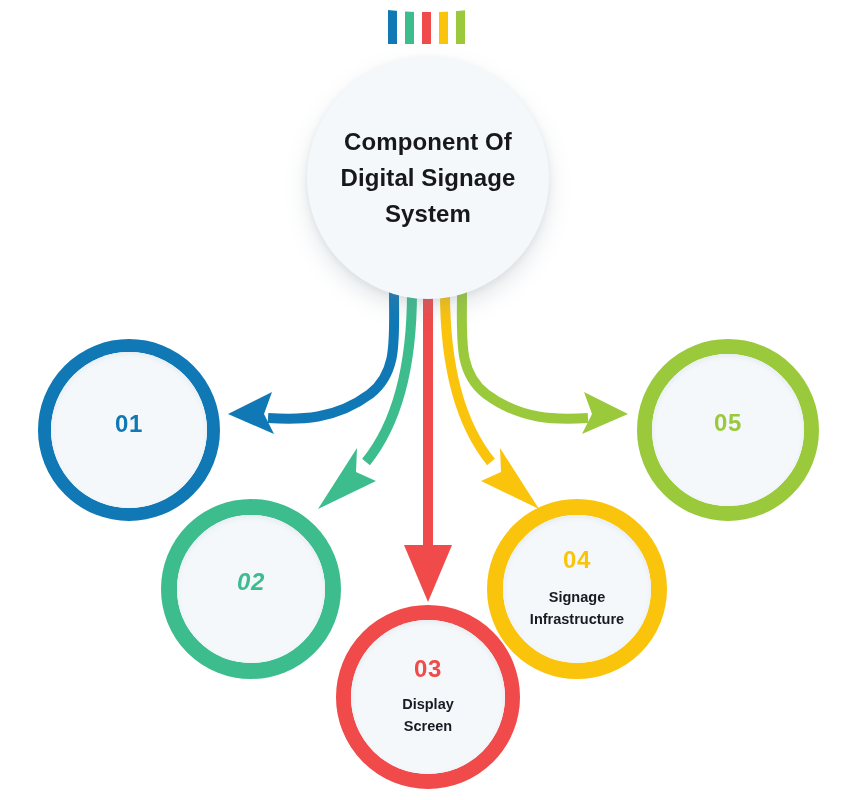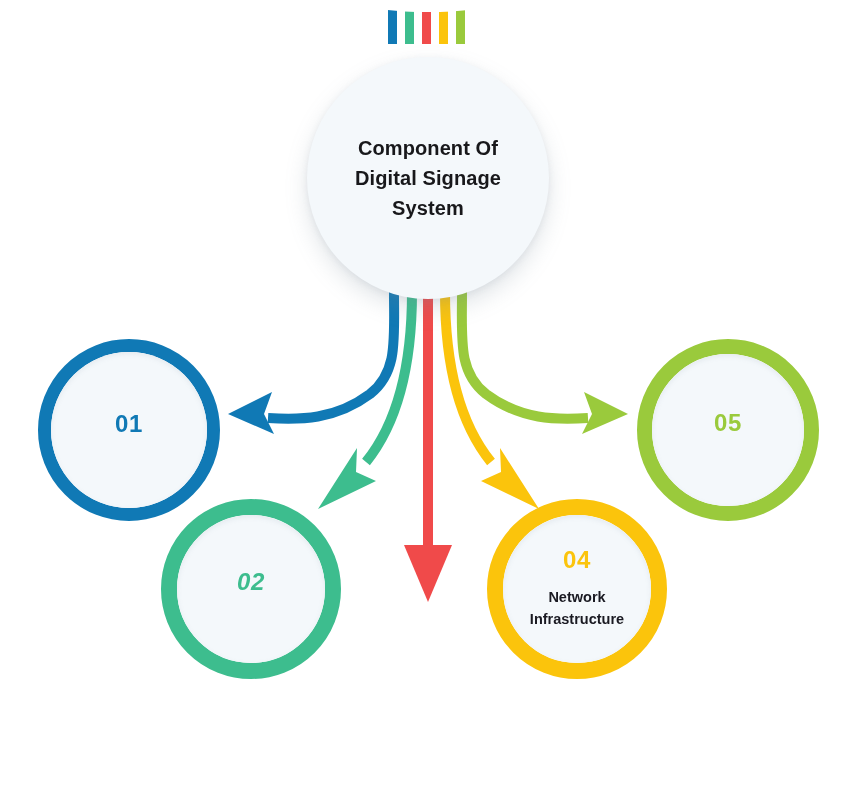--- a/index.html
+++ b/index.html
@@ -44,21 +44,21 @@
     background: #f4f8fb;
     box-shadow: 0 10px 22px rgba(120,135,150,0.22),
                 0 2px 6px rgba(120,135,150,0.12);
     z-index: 4;
     display: flex;
     align-items: center;
     justify-content: center;
   }
   .hub-title {
     text-align: center;
-    font-size: 20px;
+    font-size: 24px;
     line-height: 1.5;
     font-weight: 600;
     color: #18181b;
     letter-spacing: .1px;
     padding: 0 18px;
     white-space: pre-line;
   }
 
   
   .node {
@@ -168,25 +168,32 @@
       <div class="node-num" style="color: rgb(16, 121, 181);">01</div>
     </div>
   </div>
 
   <div class="node" id="node-02" style="border-color: rgb(61, 189, 142); font-style: italic;">
     <div class="node-inner" style="background: rgb(244, 248, 251);">
       <div class="node-num" style="color: rgb(61, 189, 142);">02</div>
     </div>
   </div>
 
+  <div class="node" id="node-03" style="border-color: rgb(240, 74, 74);">
+    <div class="node-inner" style="background: rgb(244, 248, 251);">
+      <div class="node-num" style="color: rgb(240, 74, 74);">03</div>
+      <div class="node-label">Display
+Screen</div>
+    </div>
+  </div>
 
   <div class="node" id="node-04" style="border-color: rgb(251, 196, 12);">
     <div class="node-inner" style="background: rgb(244, 248, 251);">
       <div class="node-num" style="color: rgb(251, 196, 12);">04</div>
-      <div class="node-label">Network
+      <div class="node-label">Signage
 Infrastructure</div>
     </div>
   </div>
 
   <div class="node" id="node-05" style="border-color: rgb(154, 202, 60);">
     <div class="node-inner" style="background: rgb(244, 248, 251);">
       <div class="node-num" style="color: rgb(154, 202, 60);">05</div>
     </div>
   </div>
 

